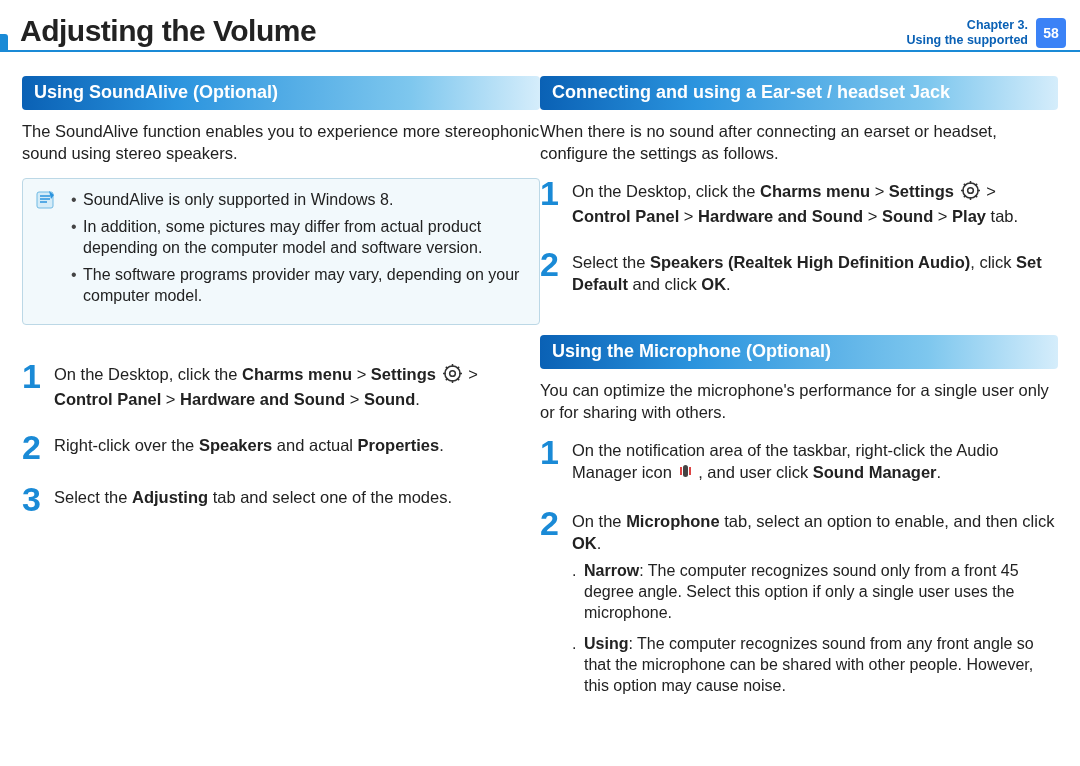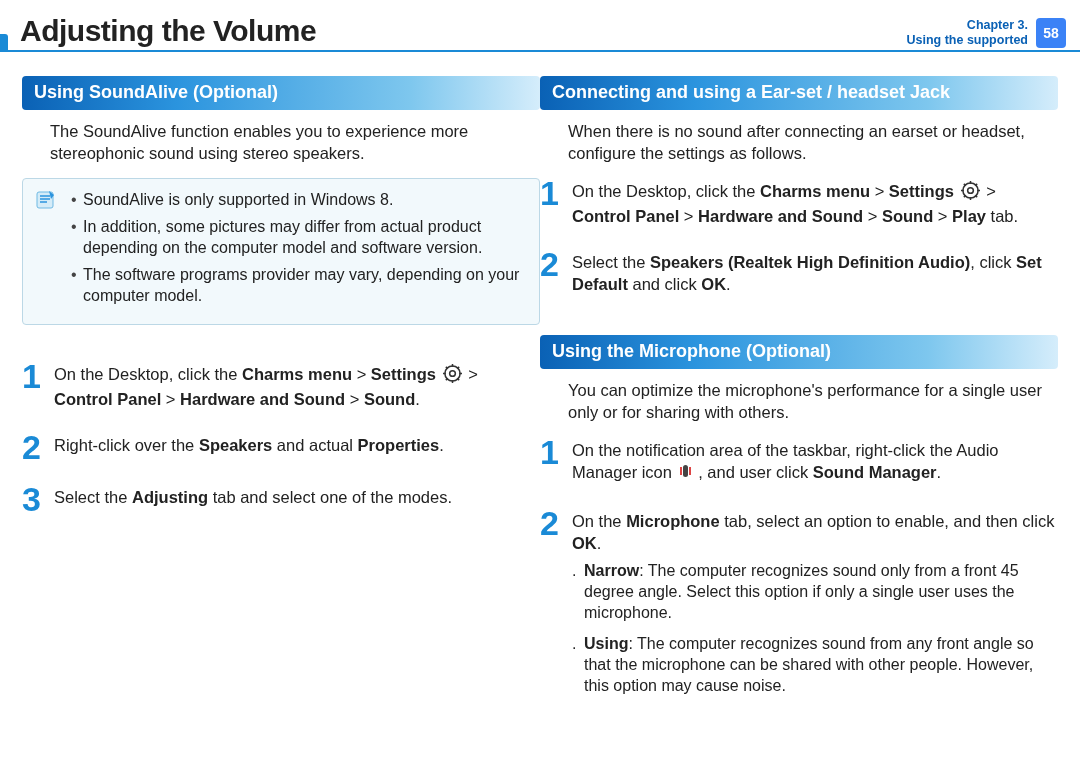--- a/index.html
+++ b/index.html
@@ -74,21 +74,20 @@
     font-size: 18px;
     padding: 6px 12px 7px 12px;
     border-radius: 4px;
     margin-bottom: 10px;
   }
   .para {
     font-size: 16.5px;
     line-height: 22px;
     margin-bottom: 14px;
     color: #222;
-    margin-left: 28px;
   }
   .note-box {
     border: 1px solid #bcd8e6;
     background: #f2f9fc;
     border-radius: 4px;
     padding: 10px 14px 12px 48px;
     position: relative;
     margin-bottom: 36px;
     font-size: 16px;
     line-height: 21px;

